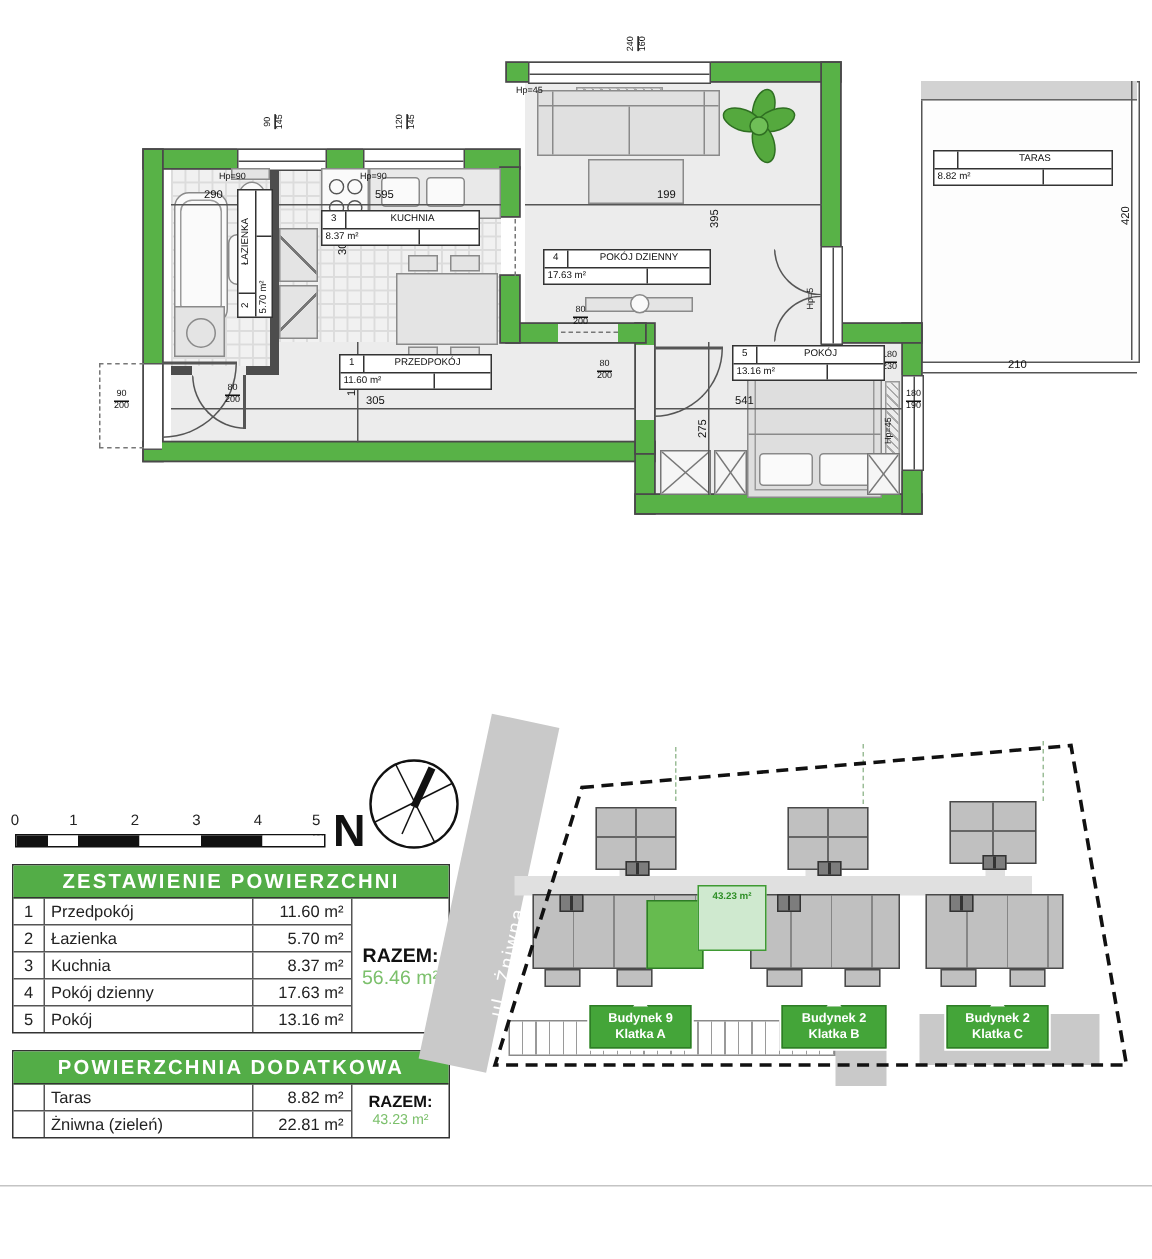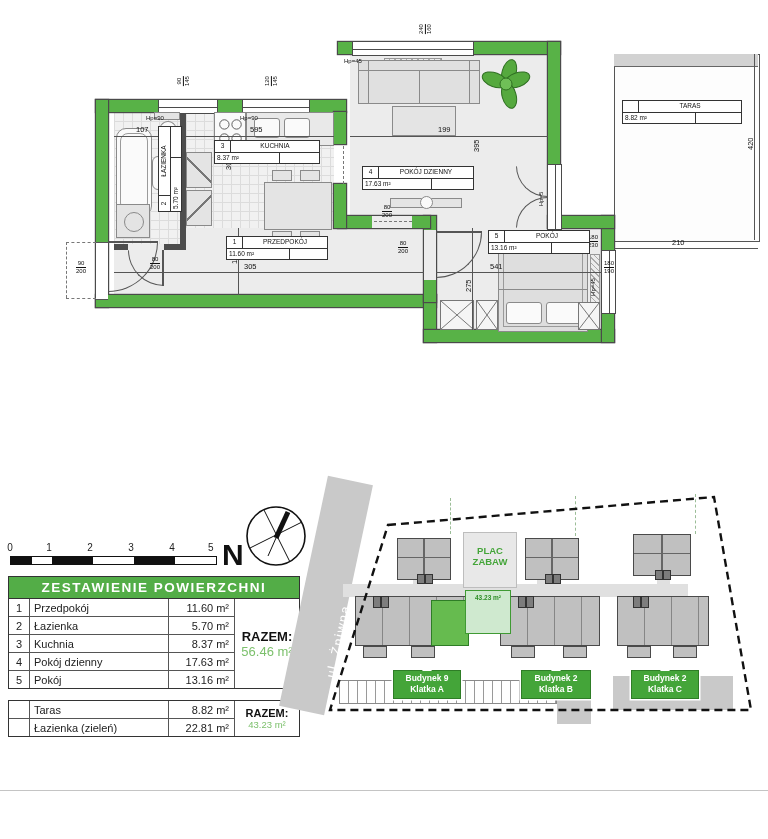--- a/index.html
+++ b/index.html
@@ -267,21 +267,21 @@
     <div class="dline" style="left:114px;top:136px;width:66px;height:1px;"></div>
     <div class="dline" style="left:186px;top:136px;width:148px;height:1px;"></div>
     <div class="dline" style="left:350px;top:136px;width:198px;height:1px;"></div>
     <div class="dline" style="left:114px;top:272px;width:310px;height:1px;"></div>
     <div class="dline" style="left:436px;top:272px;width:166px;height:1px;"></div>
     <div class="dline" style="left:614px;top:248px;width:144px;height:1px;"></div>
     <div class="dline" style="left:754px;top:54px;width:1px;height:186px;"></div>
     <div class="dline" style="left:238px;top:228px;width:1px;height:67px;"></div>
     <div class="dline" style="left:472px;top:228px;width:1px;height:102px;"></div>
 
-    <div class="dim" style="left:136px;top:126px;">107</div>
+    <div class="dim" style="left:136px;top:126px;">290</div>
     <div class="dim" style="left:250px;top:126px;">595</div>
     <div class="dim" style="left:438px;top:126px;">199</div>
     <div class="dim v" style="left:470px;top:142px;">395</div>
     <div class="dim v" style="left:222px;top:160px;">300</div>
     <div class="dim v" style="left:228px;top:254px;">155</div>
     <div class="dim" style="left:244px;top:263px;">305</div>
     <div class="dim" style="left:490px;top:263px;">541</div>
     <div class="dim v" style="left:462px;top:282px;">275</div>
     <div class="dim" style="left:672px;top:239px;">210</div>
     <div class="dim v" style="left:744px;top:140px;">420</div>
@@ -387,30 +387,31 @@
           </div>
       </div>
       <div class="gt-razem">
         <div class="rz-label">RAZEM:</div>
         <div class="rz-val">56.46 m²</div>
       </div>
     </div>
   </div>
 
   <div class="gtable" style="left:8px;top:700px;">
+    <div class="gt-head">POWIERZCHNIA DODATKOWA</div>
     <div class="gt-body">
       <div class="gt-rows">
         <div class="gt-row">
             <div class="gt-no"></div>
             <div class="gt-name">Taras</div>
             <div class="gt-area">8.82 m²</div>
           </div>
         <div class="gt-row">
             <div class="gt-no"></div>
-            <div class="gt-name">Łazienka (zieleń)</div>
+            <div class="gt-name">Żniwna (zieleń)</div>
             <div class="gt-area">22.81 m²</div>
           </div>
       </div>
       <div class="gt-razem">
         <div class="rz-label small">RAZEM:</div>
         <div class="rz-val small">43.23 m²</div>
       </div>
     </div>
   </div>
 
@@ -421,26 +422,20 @@
 
 
     <div class="abs grey" style="left:242px;top:192px;width:34px;height:44px;"></div>
     <div class="abs grey" style="left:298px;top:188px;width:120px;height:34px;"></div>
 
     <div class="abs" style="left:28px;top:96px;width:345px;height:13px;background:#e0e0e0;"></div>
     <div class="abs" style="left:98px;top:88px;width:13px;height:22px;background:#e0e0e0;"></div>
     <div class="abs" style="left:222px;top:88px;width:13px;height:22px;background:#e0e0e0;"></div>
     <div class="abs" style="left:342px;top:84px;width:13px;height:22px;background:#e0e0e0;"></div>
 
-    <div class="abs" style="left:148px;top:44px;width:52px;height:54px;background:#e8e8e8;border:1px solid #bdbdbd;text-align:center;">
-      <div style="margin-top:13px;font-weight:bold;font-size:9.5px;color:#44a539;line-height:1.15;">
-        <div>PLAC</div>
-        <div>ZABAW</div>
-      </div>
-    </div>
 
     <div class="dashv" style="left:135px;top:10px;height:36px;border-color:#9bbd97;"></div>
     <div class="dashv" style="left:260px;top:8px;height:40px;border-color:#9bbd97;"></div>
     <div class="dashv" style="left:380px;top:6px;height:40px;border-color:#9bbd97;"></div>
 
     <div class="tb" style="left:82px;top:50px;width:54px;height:42px;">
         <div class="stair" style="left:50%;bottom:-5px;margin-left:-7px;width:14px;height:8px;"></div>
       </div>
     <div class="tb" style="left:210px;top:50px;width:54px;height:42px;">
         <div class="stair" style="left:50%;bottom:-5px;margin-left:-7px;width:14px;height:8px;"></div>

